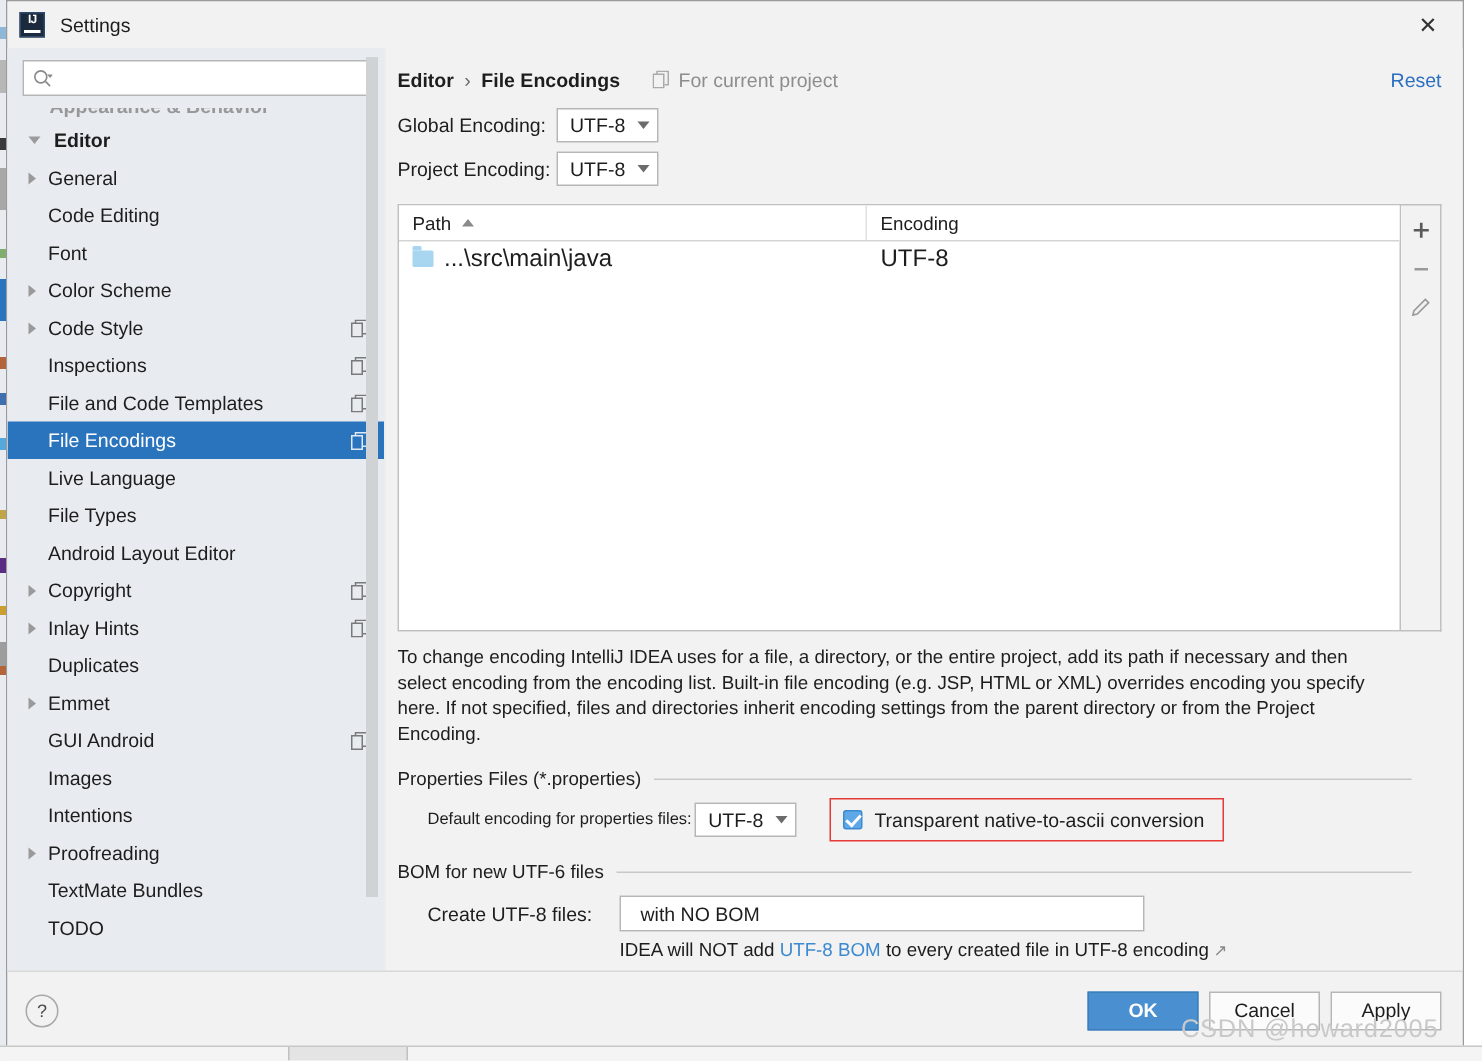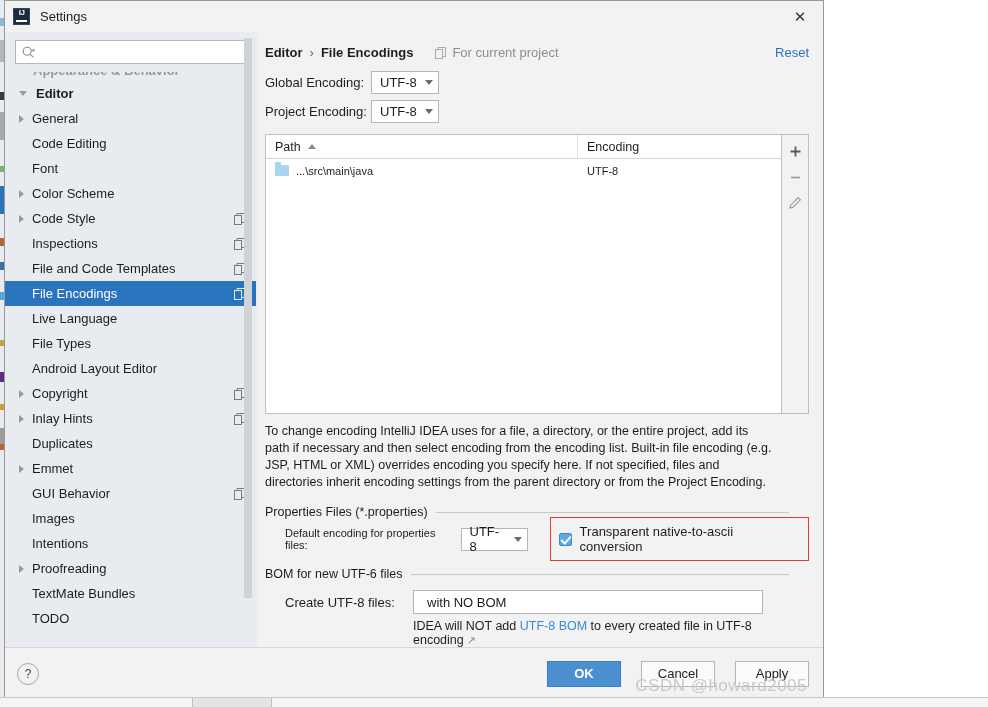--- a/index.html
+++ b/index.html
@@ -52,21 +52,21 @@
     position: absolute; left: 0; bottom: 0; width: 988px; height: 10px;
     background: #f4f4f4; border-top: 1px solid #c8c8c8;
   }
   .ambient-bottom-tab {
     position: absolute; left: 192px; bottom: 0; width: 80px; height: 9px;
     background: #e4e4e4; border-left: 1px solid #c0c0c0; border-right: 1px solid #c0c0c0;
   }
 
   
   .dialog {
-    position: absolute; left: 4px; top: 0; width: 820px; height: 700px;
+    position: absolute; left: 4px; top: 0; width: 972px; height: 700px;
     background: #f2f2f2;
     border: 1px solid #9a9a9a;
     display: flex; flex-direction: column;
   }
 
   
   .titlebar {
     height: 31px; flex: 0 0 31px;
     background: #f2f2f2;
     display: flex; align-items: center;
@@ -211,21 +211,21 @@
   }
   .th { display: flex; align-items: center; padding-left: 9px; height: 100%; }
   .th.col-path { width: 312px; flex: 0 0 312px; border-right: 1px solid #e0e0e0; }
   .th.col-enc { flex: 1 1 auto; }
   .sort-arrow {
     margin-left: 7px; width: 0; height: 0;
     border-bottom: 5px solid #8a8a8a;
     border-left: 4px solid transparent; border-right: 4px solid transparent;
   }
   .tbody { flex: 1 1 auto; }
-  .trow { height: 23px; display: flex; align-items: center; font-size: 11px; text-align: right; }
+  .trow { height: 23px; display: flex; align-items: center; font-size: 16px; text-align: right; }
   .td { display: flex; align-items: center; padding-left: 9px; }
   .td.col-path { width: 312px; flex: 0 0 312px; }
   .td.col-enc { flex: 1 1 auto; }
   .folder-icon {
     width: 14px; height: 11px; margin-right: 7px; flex: 0 0 14px;
     background: #a8d5ef; border-radius: 1px; position: relative;
   }
   .folder-icon::before {
     content: ""; position: absolute; left: 0; top: -3px; width: 6px; height: 3px;
     background: #a8d5ef; border-radius: 1px 1px 0 0;
@@ -289,21 +289,21 @@
     border-top: 1px solid #d8d8d8;
     display: flex; align-items: center; padding: 0 14px 0 12px;
     position: relative;
   }
   .help-btn {
     width: 22px; height: 22px; border-radius: 50%;
     border: 1px solid #a8a8a8; background: #f2f2f2;
     display: flex; align-items: center; justify-content: center;
     font-size: 12px; color: #4a4a4a; cursor: default;
   }
-  .btns { margin-left: auto; display: flex; align-items: center; gap: 20px; text-align: right; }
+  .btns { margin-left: auto; display: flex; align-items: center; gap: 7px; text-align: right; }
   .btn {
     height: 26px; min-width: 74px; padding: 0 14px;
     border: 1px solid #b6b6b6; background: #fbfbfb;
     font-size: 13px; color: #1d1d1d;
     display: flex; align-items: center; justify-content: center;
     cursor: default; font-family: "Liberation Sans", sans-serif;
   }
   .btn.primary {
     background: #4a90d0; border: 1px solid #3d7fbb; color: #ffffff; font-weight: bold;
     min-width: 74px;
@@ -459,21 +459,21 @@
                 <span class="tree-label">Duplicates</span>
               </div>
               <div class="tree-row lvl1">
                 <span class="arrow">
                   <span class="tri-right"></span>
                 </span>
                 <span class="tree-label">Emmet</span>
               </div>
               <div class="tree-row lvl1">
                 <span class="arrow"></span>
-                <span class="tree-label">GUI Behavior</span>
+                <span class="tree-label">GUI Android</span>
                 <span class="proj-badge">
                   <svg width="12" height="12" viewBox="0 0 12 12">
                     <rect x="0.5" y="2.5" width="7" height="9" fill="none" stroke="currentColor" stroke-width="1"></rect>
                     <path d="M3 2.5 V0.5 H10.5 V9.5 H8" fill="none" stroke="currentColor" stroke-width="1"></path>
                   </svg>
                 </span>
               </div>
               <div class="tree-row lvl1">
                 <span class="arrow"></span>
                 <span class="tree-label">Images</span>

